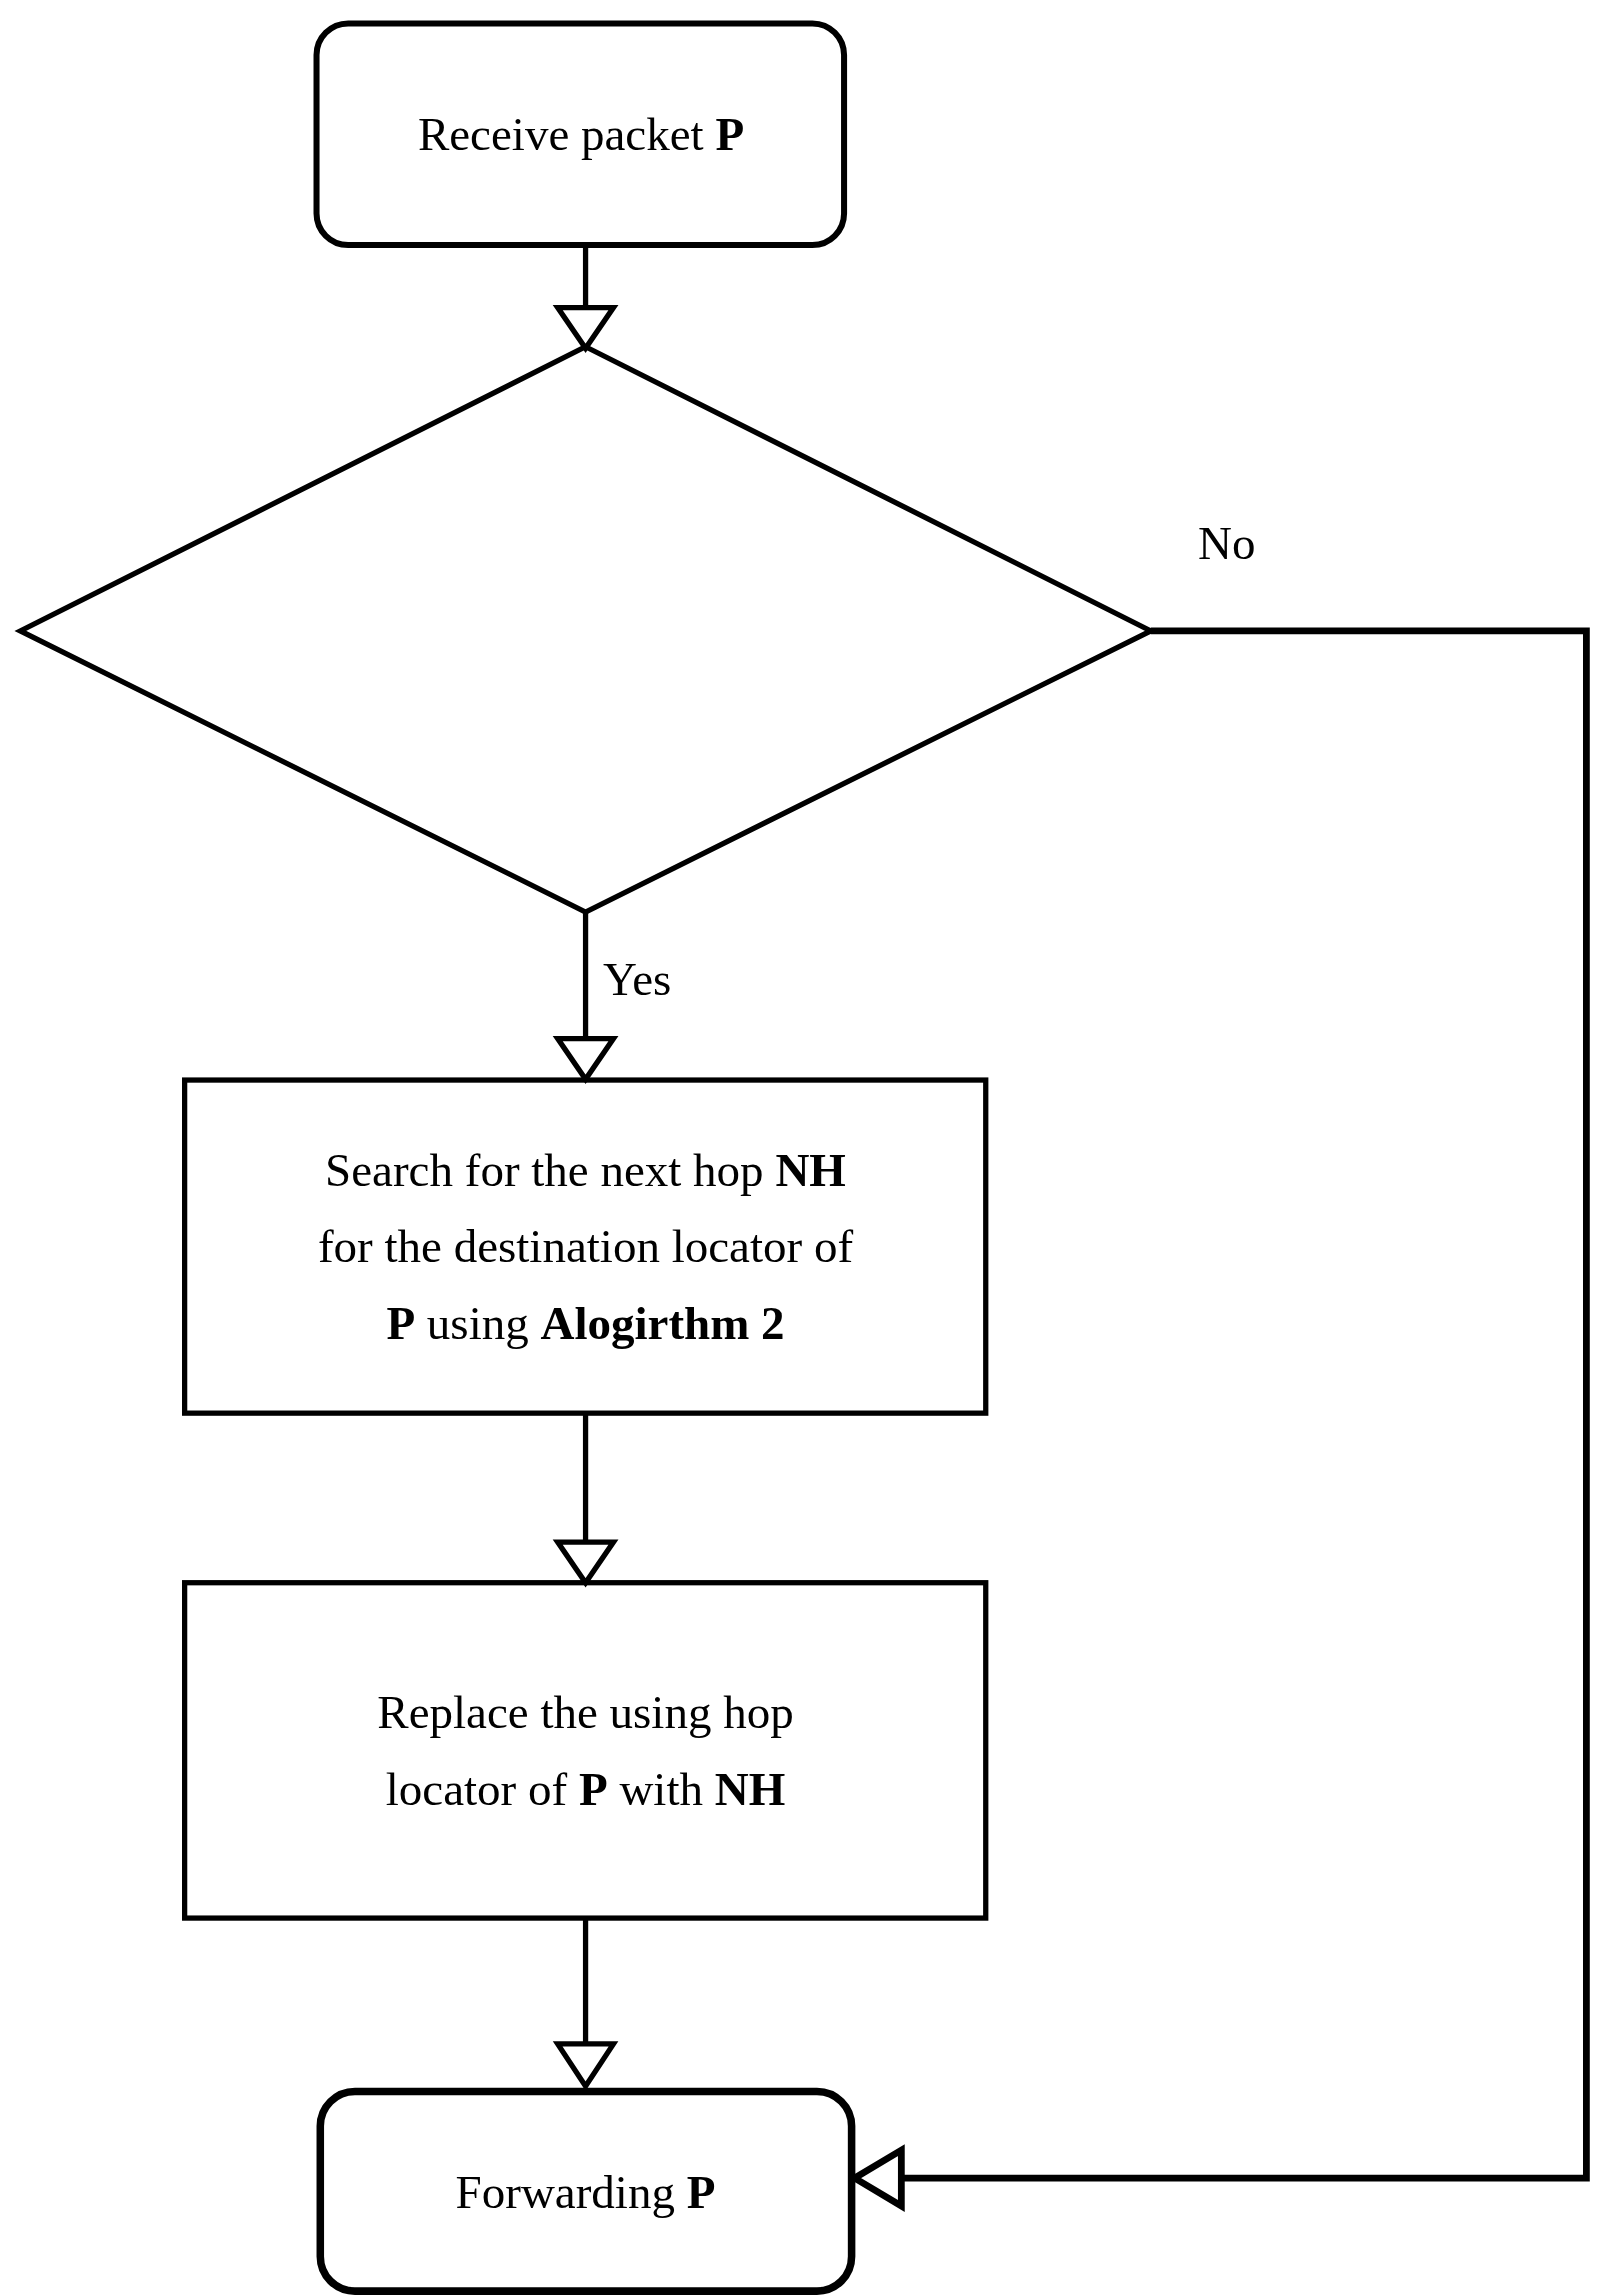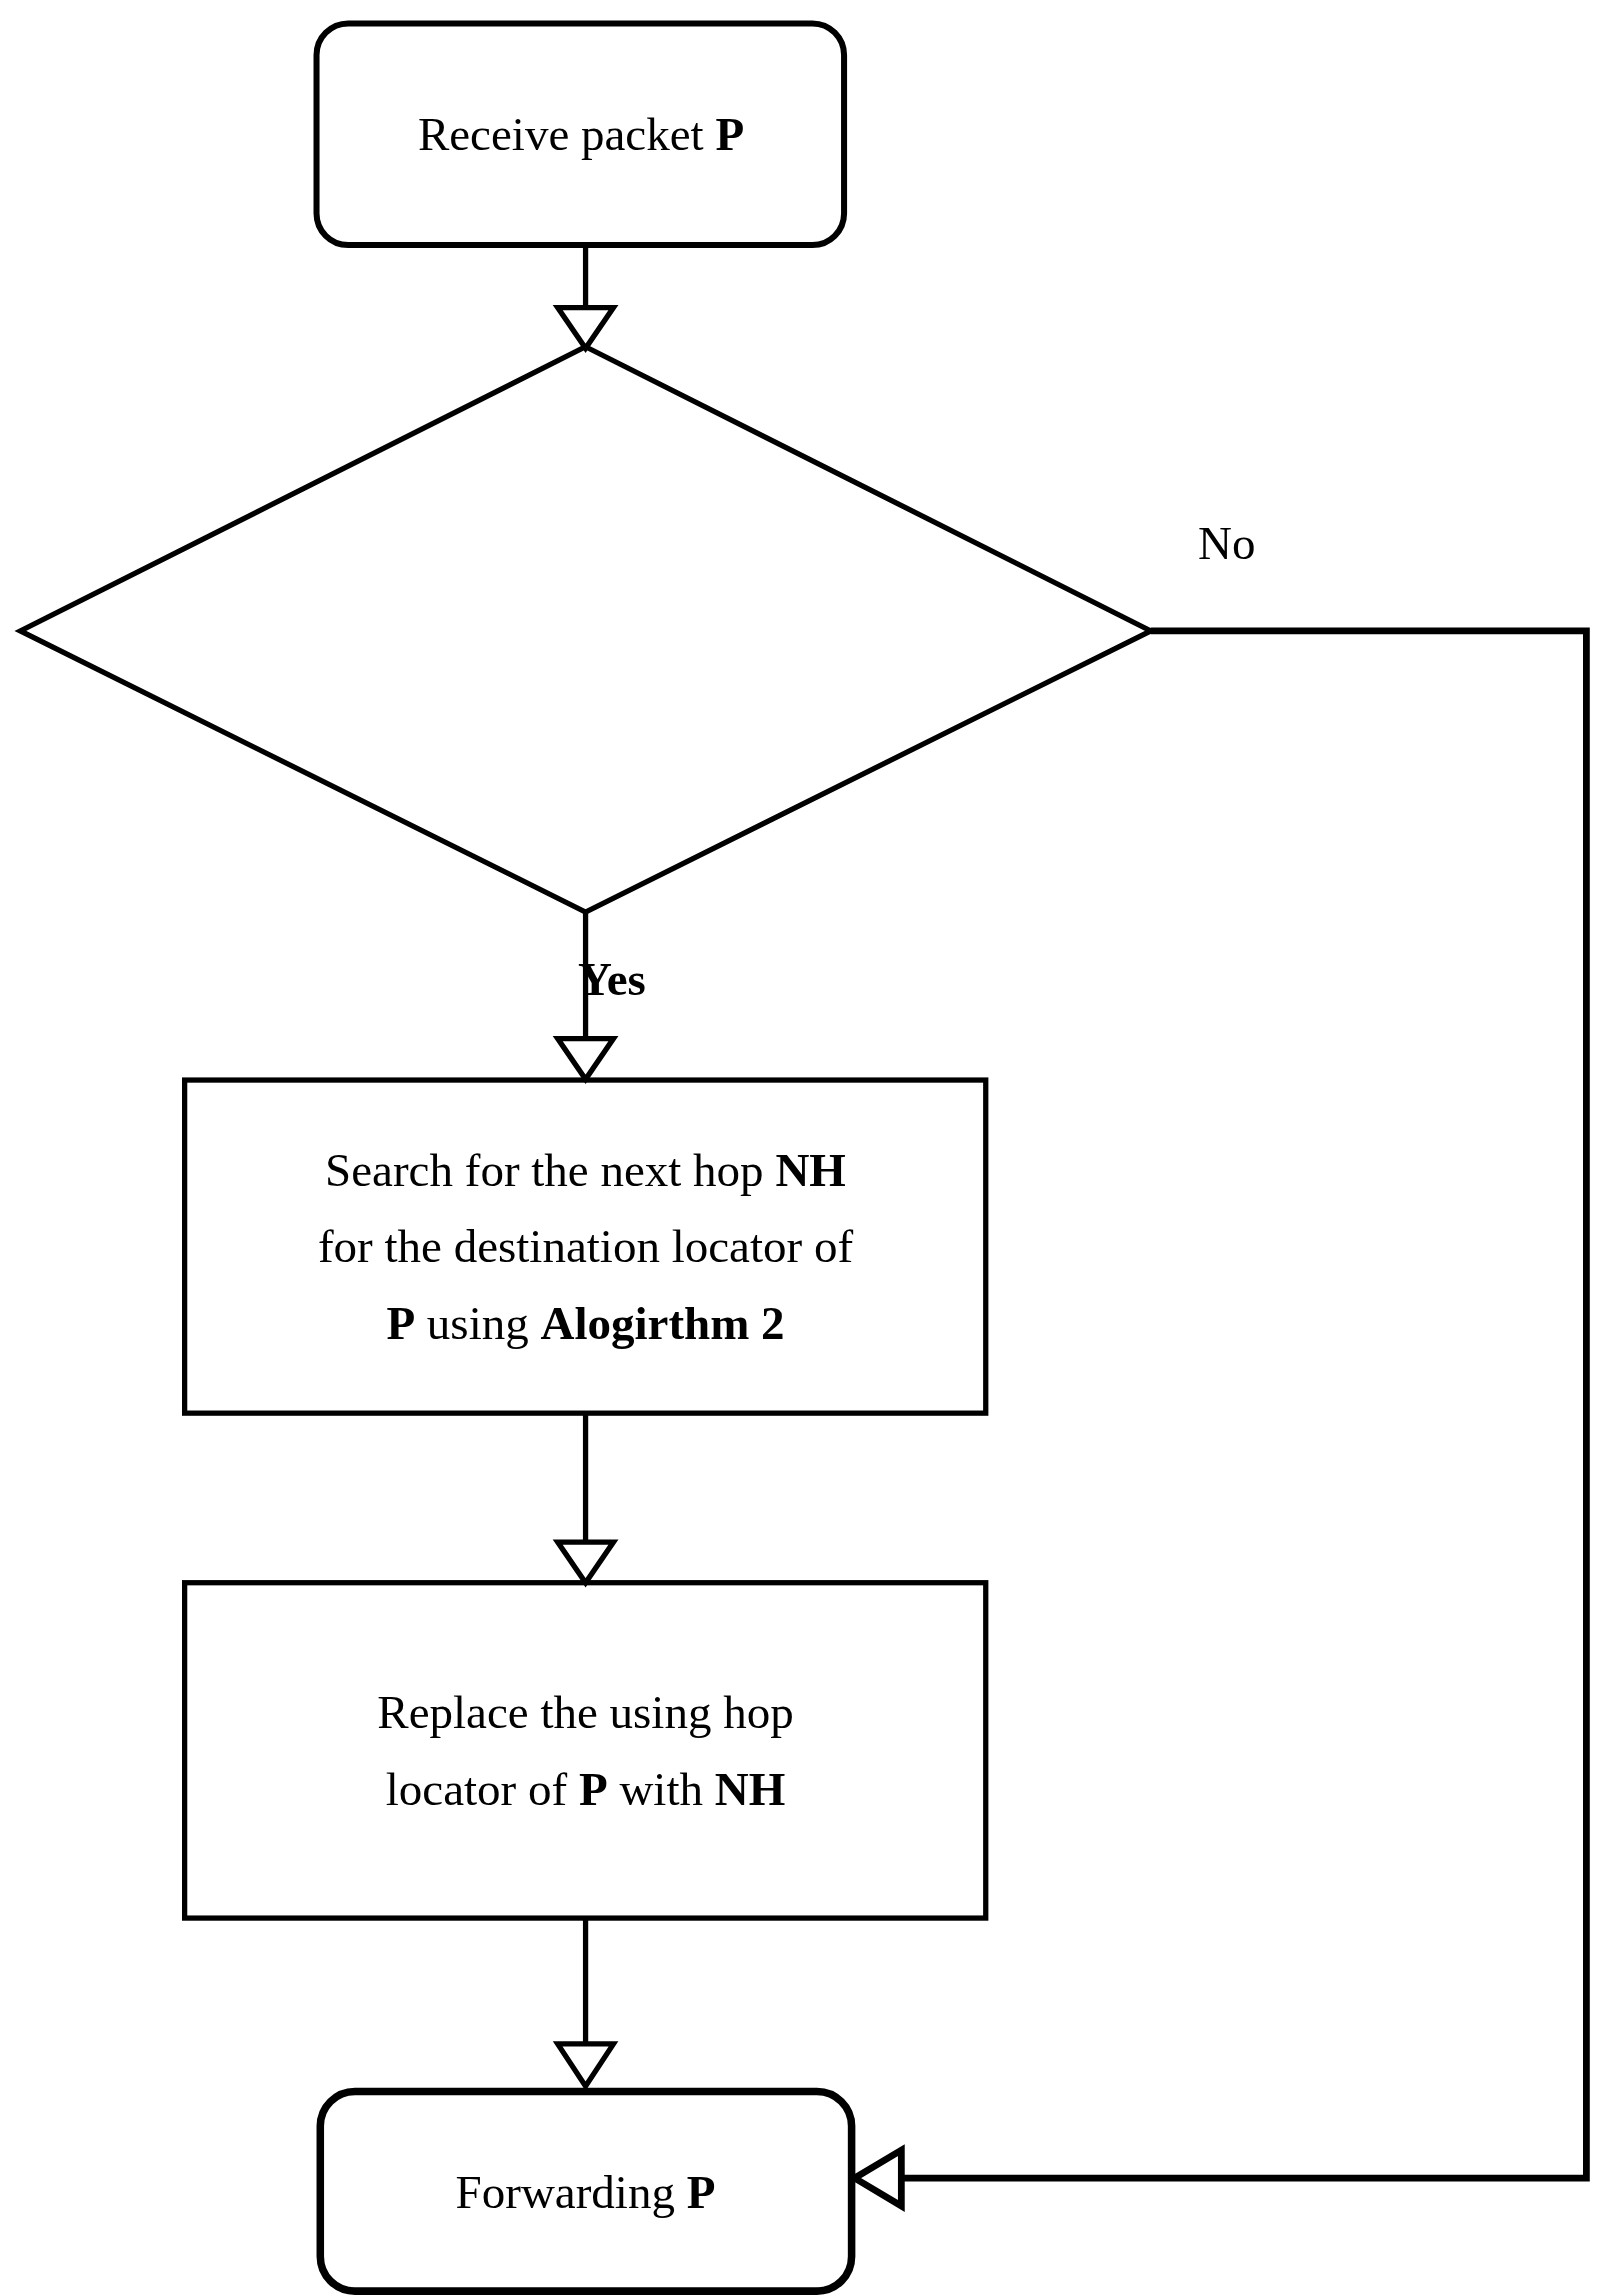--- a/index.html
+++ b/index.html
@@ -51,21 +51,21 @@
     white-space: nowrap;
   }
   
   #start-text  { left: 317px;  top: 23.4px;   width: 528px;  height: 222px; }
   #decision-text { left: 209px; top: 452px; width: 754px; height: 226px; }
   #proc1-text  { left: 185px;  top: 1080px; width: 801px; height: 333px; }
   #proc2-text  { left: 185px;  top: 1583px; width: 801px; height: 335px; }
   #end-text    { left: 320px;  top: 2092px; width: 531px;  height: 200px; }
   #decision-text { font-size: 45px; line-height: 1.32; }
   #label-no    { left: 1184px; top: 520px; margin-left: 14px; }
-  #label-yes   { left: 578px;  top: 956px; font-weight: bold; }
+  #label-yes   { left: 603px;  top: 956px; }
 </style>
 </head>
 <body>
 
 <div id="canvas">
 
   <svg id="flow-svg" viewBox="0 0 2135 3045" xmlns="http://www.w3.org/2000/svg">
 
     <rect x="420" y="31" width="700" height="294" rx="42" ry="42" fill="#ffffff" stroke="#000000" stroke-width="8"></rect>
 

